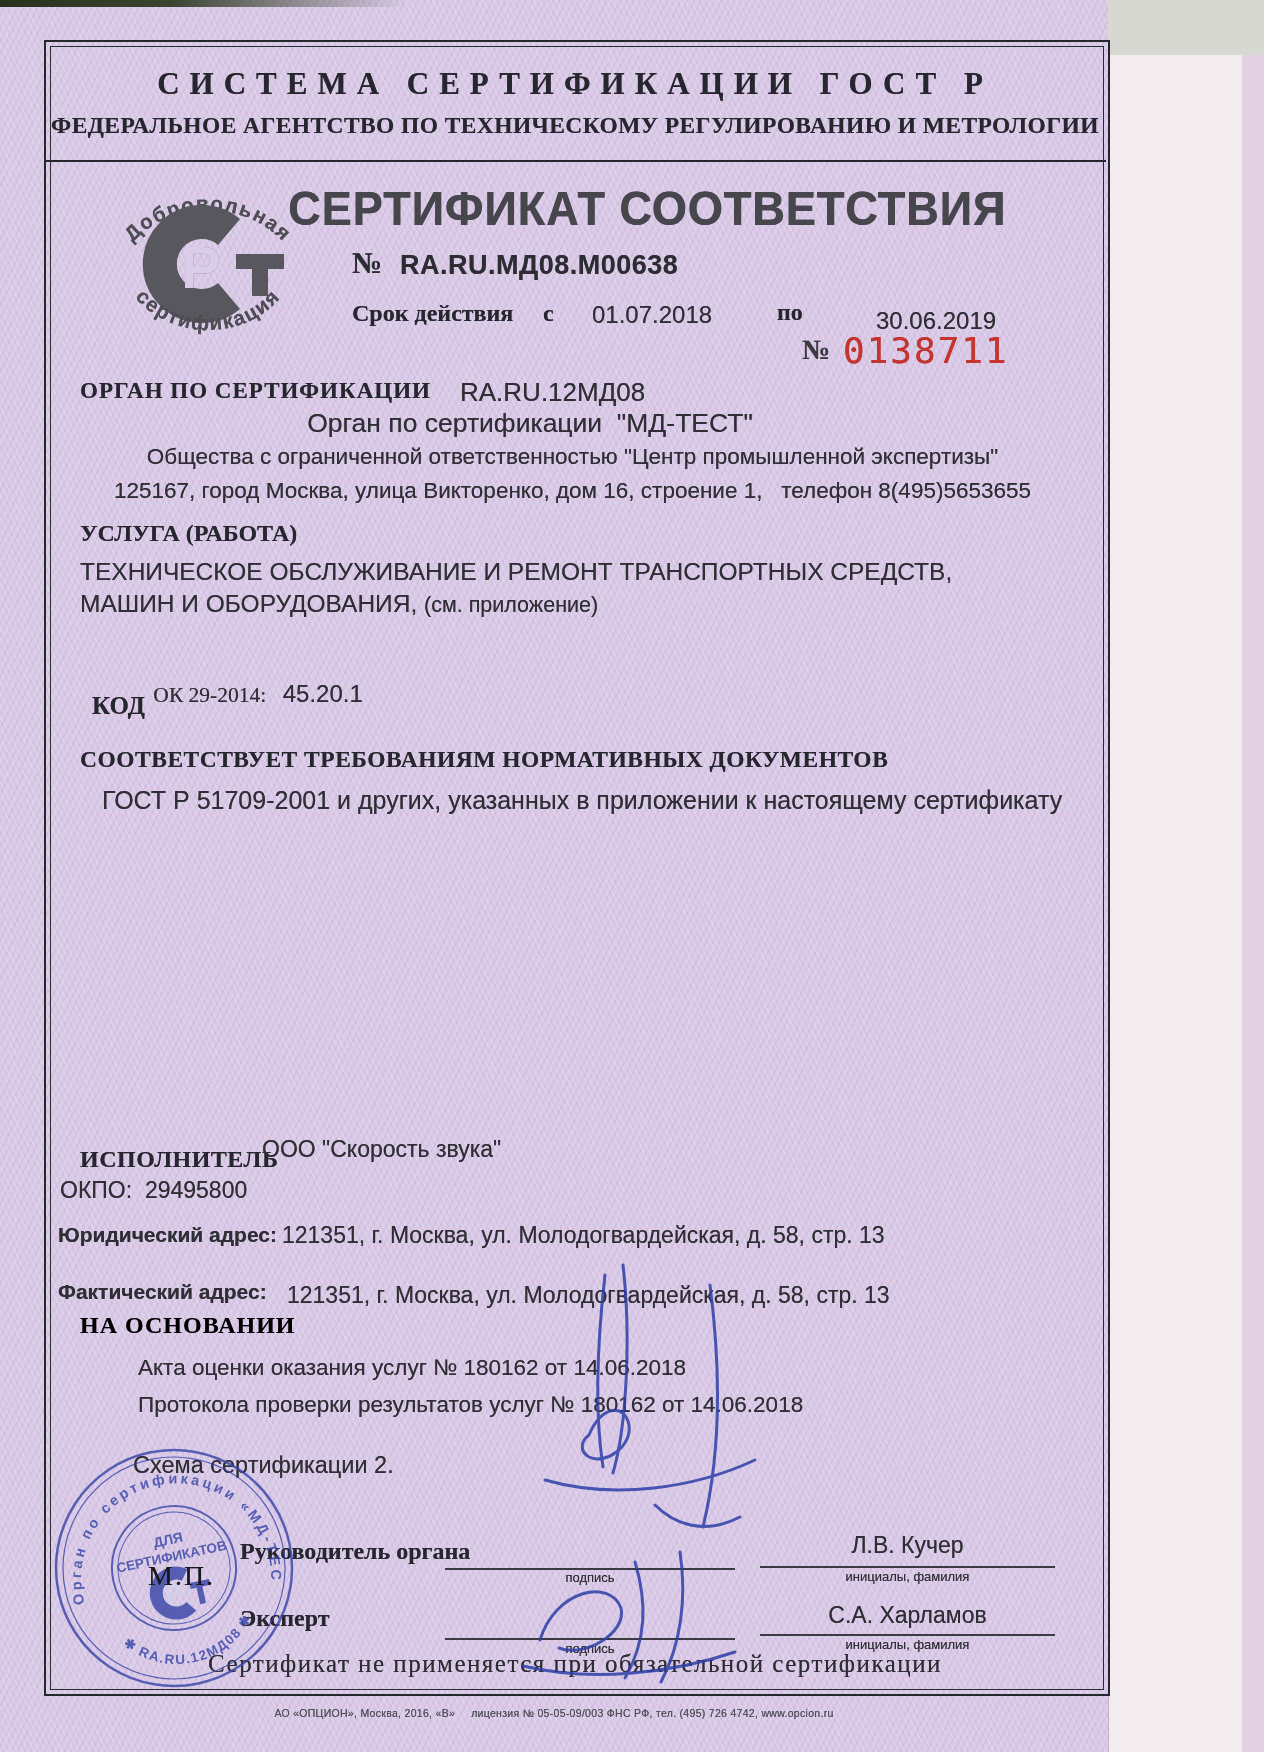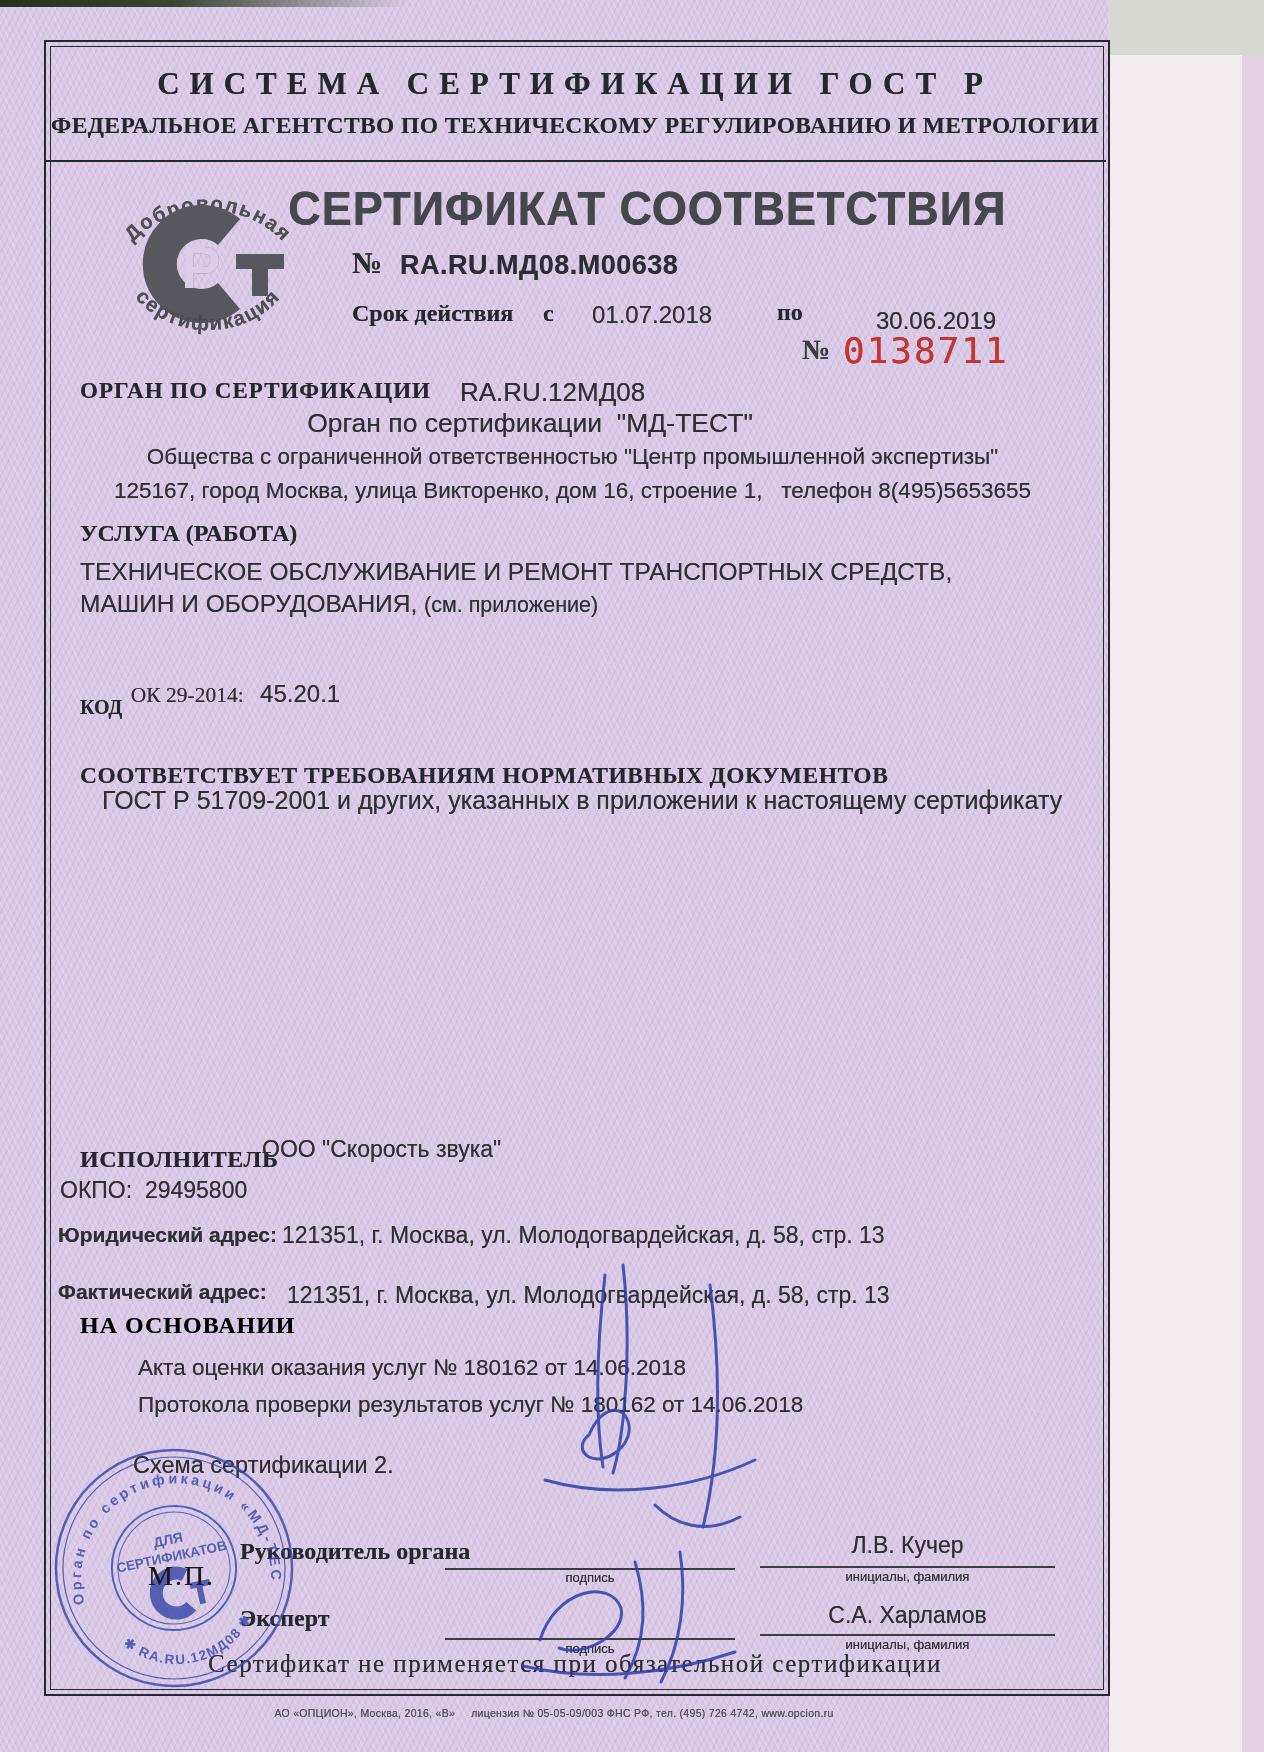--- a/index.html
+++ b/index.html
@@ -85,26 +85,26 @@
 <div class="a txt sans ctr pre" style="left:80px;top:478px;width:985px;font-size:22.5px;">125167, город Москва, улица Викторенко, дом 16, строение 1,   телефон 8(495)5653655</div>
 
 <div class="a txt serif b" style="left:80px;top:520px;font-size:24px;color:#26262e;">УСЛУГА (РАБОТА)</div>
 <div class="a txt sans" style="left:80px;top:558px;font-size:24.5px;">ТЕХНИЧЕСКОЕ ОБСЛУЖИВАНИЕ И РЕМОНТ ТРАНСПОРТНЫХ СРЕДСТВ,</div>
 <div class="a txt sans" style="left:80px;top:590px;font-size:24.5px;">
   <span>МАШИН И ОБОРУДОВАНИЯ,</span>
   <span style="font-size:21.5px;">(см. приложение)</span>
 </div>
 
 <div class="a txt" style="left:80px;top:680px;">
-  <span class="serif b" style="font-size:20px;color:#26262e;position:relative;top:12px;">КОД</span>
+  <span class="serif b" style="font-size:25px;color:#26262e;position:relative;top:12px;margin-left:12px;">КОД</span>
   <span class="serif" style="font-size:21.5px;margin-left:4px;">ОК 29-2014:</span>
   <span class="sans" style="font-size:24px;margin-left:12px;">45.20.1</span>
 </div>
 
-<div class="a txt serif b" style="left:80px;top:762px;font-size:23.5px;letter-spacing:.5px;color:#26262e;">СООТВЕТСТВУЕТ ТРЕБОВАНИЯМ НОРМАТИВНЫХ ДОКУМЕНТОВ</div>
+<div class="a txt serif b" style="left:80px;top:746px;font-size:23.5px;letter-spacing:.5px;color:#26262e;">СООТВЕТСТВУЕТ ТРЕБОВАНИЯМ НОРМАТИВНЫХ ДОКУМЕНТОВ</div>
 <div class="a txt sans" style="left:102px;top:786px;font-size:25px;">ГОСТ Р 51709-2001 и других, указанных в приложении к настоящему сертификату</div>
 
 <div class="a txt serif b" style="left:80px;top:1146px;font-size:24px;letter-spacing:.5px;color:#26262e;">ИСПОЛНИТЕЛЬ</div>
 <div class="a txt sans" style="left:262px;top:1136px;font-size:23px;">ООО "Скорость звука"</div>
 <div class="a txt sans pre" style="left:60px;top:1177px;font-size:23px;">ОКПО:  29495800</div>
 <div class="a txt sans b" style="left:58px;top:1223px;font-size:21px;">Юридический адрес:</div>
 <div class="a txt sans" style="left:282px;top:1222px;font-size:23px;">121351, г. Москва, ул. Молодогвардейская, д. 58, стр. 13</div>
 <div class="a txt sans b" style="left:58px;top:1280px;font-size:21px;">Фактический адрес:</div>
 <div class="a txt sans" style="left:287px;top:1282px;font-size:23px;">121351, г. Москва, ул. Молодогвардейская, д. 58, стр. 13</div>
 

